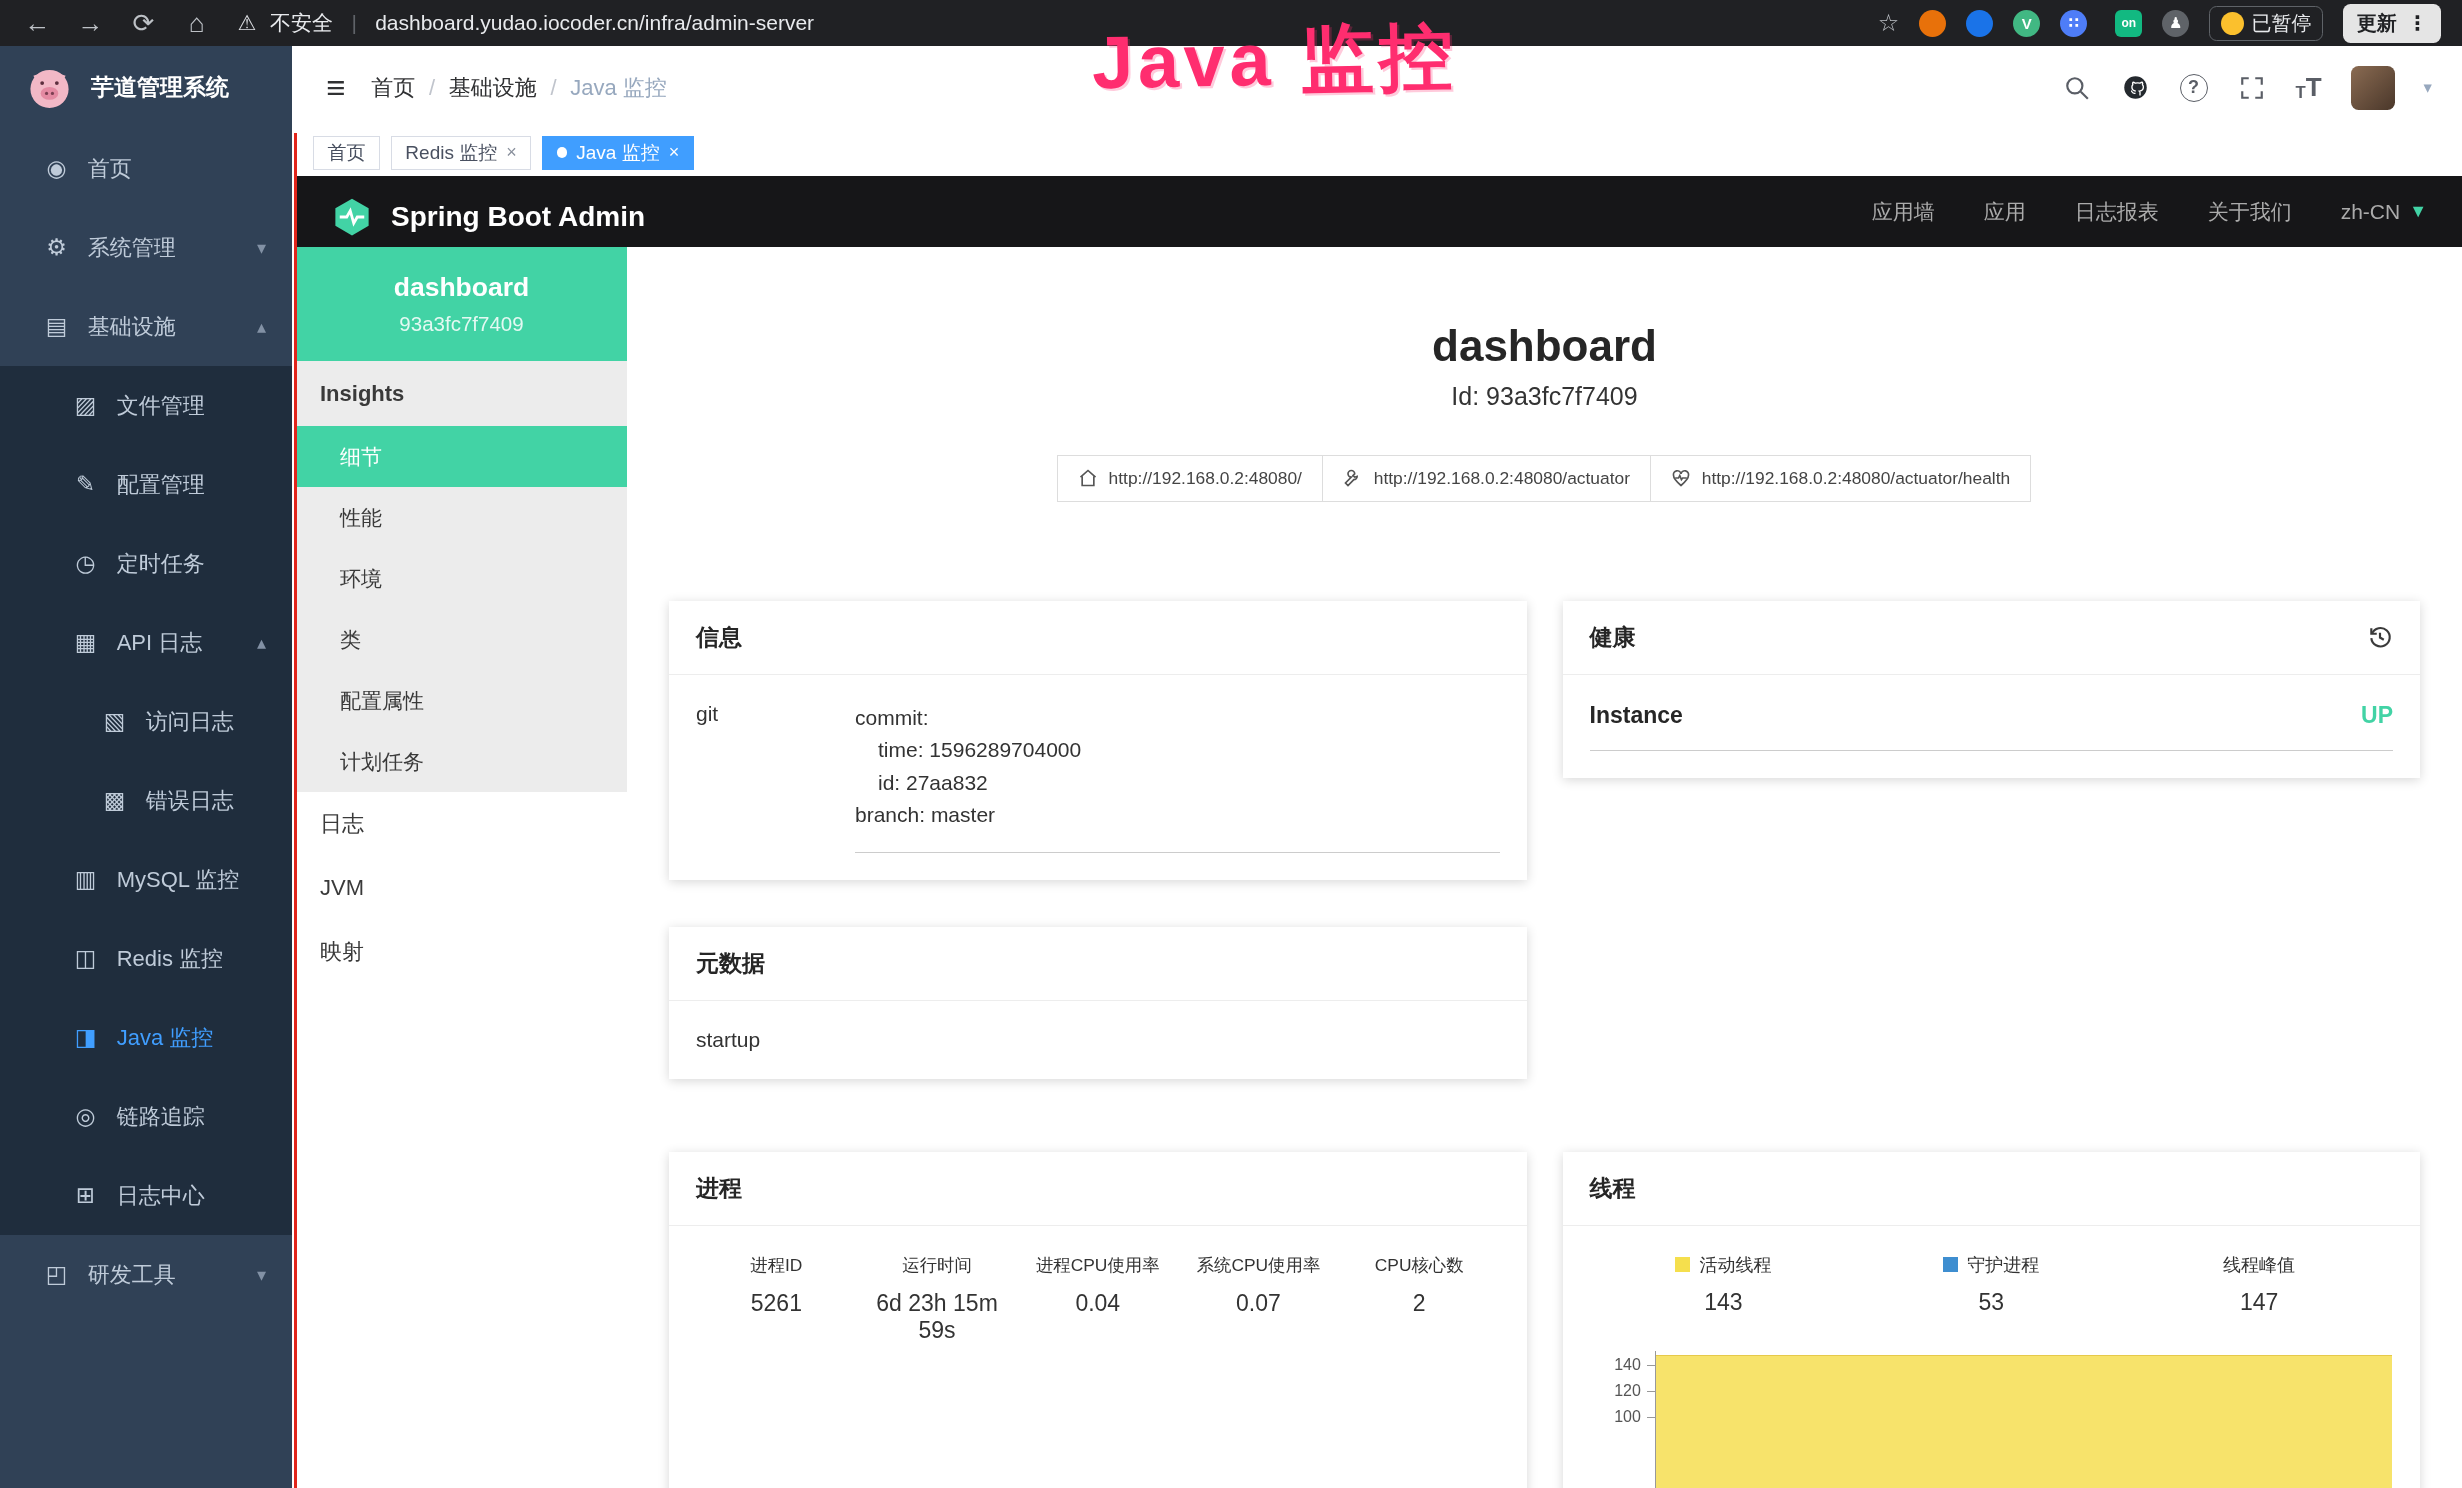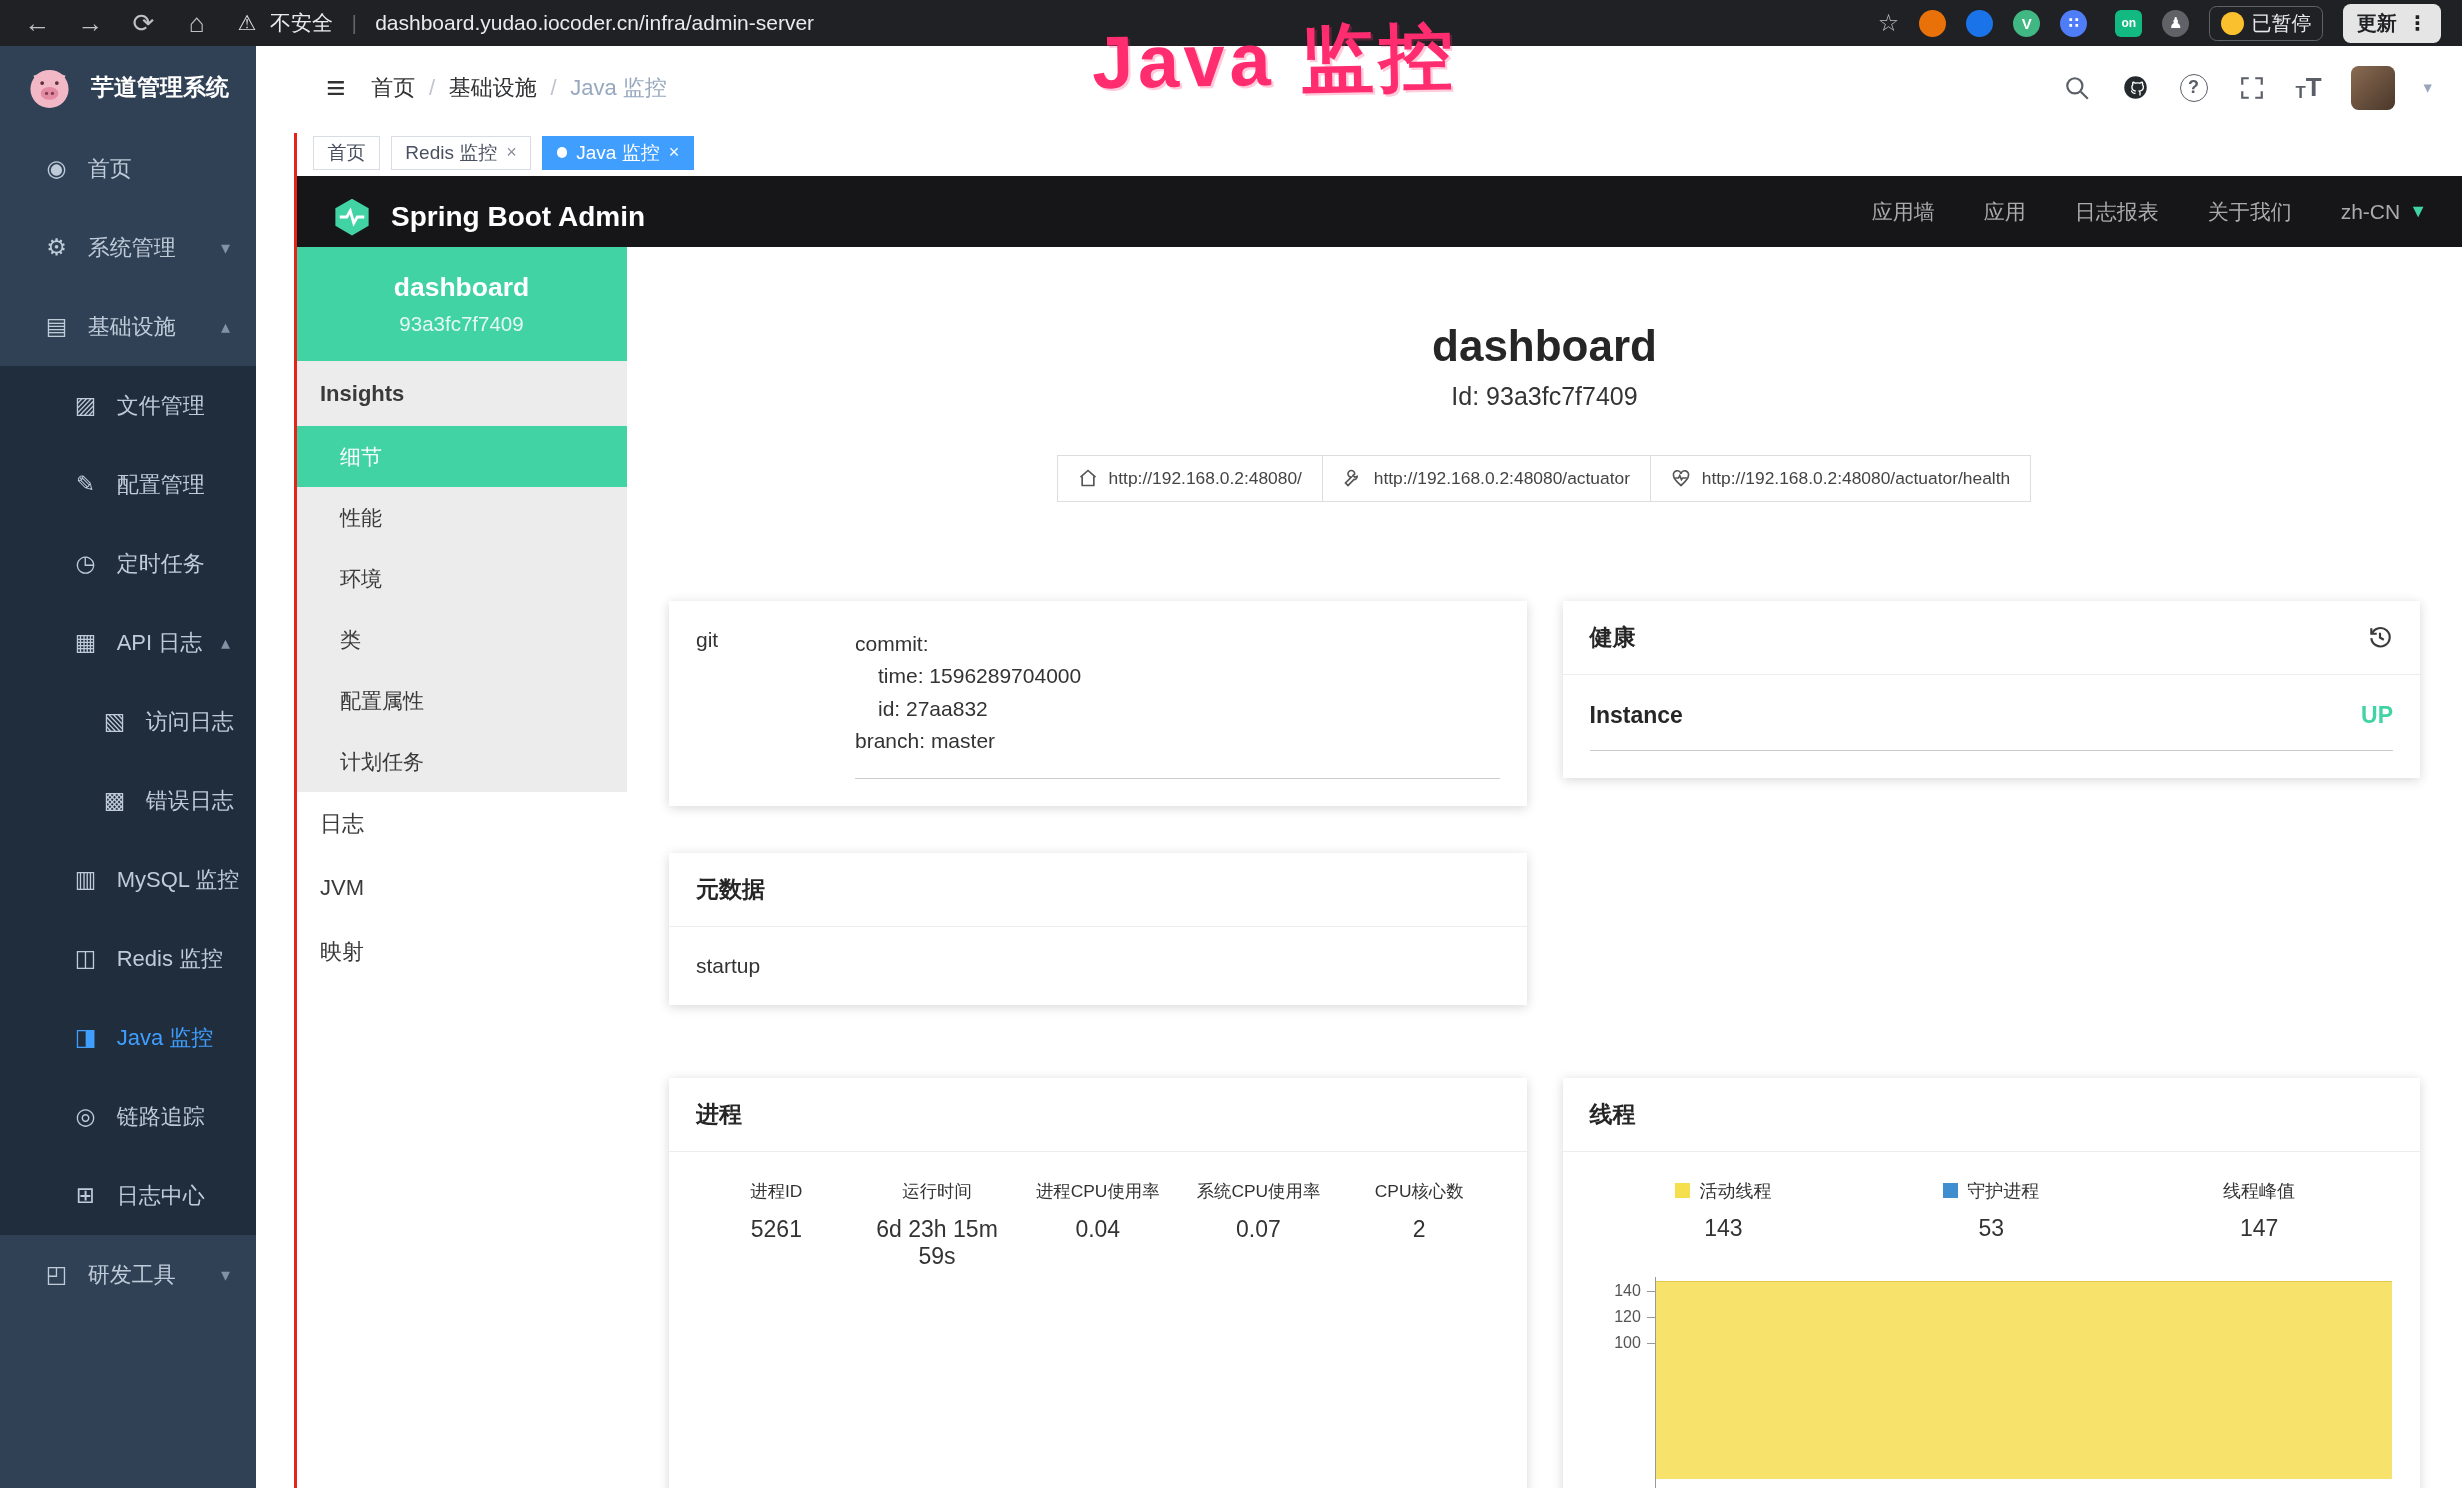--- a/index.html
+++ b/index.html
@@ -18,21 +18,21 @@
   .star{font-size:24px;color:#bdc1c6;}
   .ext{width:27px;height:27px;border-radius:50%;display:flex;align-items:center;justify-content:center;
     font-size:15px;color:#fff;font-weight:bold;}
   .ext.sq{border-radius:6px;margin-left:8px;}
   .paused{display:flex;align-items:center;gap:7.6px;border:0.8px solid #5f6368;border-radius:7.6px;
     padding:3px 10.6px;font-size:20px;color:#e8eaed;}
   .paused .smiley{width:23px;height:23px;border-radius:50%;background:#fbc02d;display:inline-block;}
   .updbtn{background:#e5e5e5;color:#202124;font-size:20px;font-weight:bold;border-radius:7.6px;
     padding:6px 13.7px;display:flex;align-items:center;gap:10.6px;}
   
-  .esidebar{position:absolute;left:0;top:46px;width:256px;bottom:0;background:#304156;overflow:hidden;}
+  .esidebar{position:absolute;left:0;top:46px;width:292px;bottom:0;background:#304156;overflow:hidden;}
   .elogo{height:83px;display:flex;align-items:center;gap:18px;padding:0 26px;}
   .elogo .ltitle{color:#fff;font-size:23px;font-weight:bold;}
   .mi{display:flex;align-items:center;height:79px;color:#bfcbd9;font-size:22px;gap:16.7px;cursor:pointer;}
   .mi .mic{width:29px;text-align:center;font-size:23px;}
   .mi .chev{margin-left:auto;margin-right:26px;font-size:18px;color:#8291a5;}
   .lvl1{padding-left:42px;background:#304156;}
   .lvl2{padding-left:71px;background:#1f2d3d;}
   .lvl3{padding-left:100px;background:#1f2d3d;}
   .mi.active,.mi.active .mic{color:#409eff;}
   
@@ -362,20 +362,23 @@
             <path d="M5 12h4l1.5-3 2 5 1.5-2h5"></path>
           </svg>
         <span>http://192.168.0.2:48080/actuator/health</span>
       </span>
     </div>
 
     <div class="cards">
 
       <div class="colstack">
         <section class="card">
+          <div class="chead">
+              <span>信息</span>
+            </div>
           <div class="cbody">
             <div class="kv">
               <span class="klabel">git</span>
               <div class="kval">
                 <div>commit:</div>
                 <div class="ind">time: 1596289704000</div>
                 <div class="ind">id: 27aa832</div>
                 <div>branch: master</div>
               </div>
             </div>

